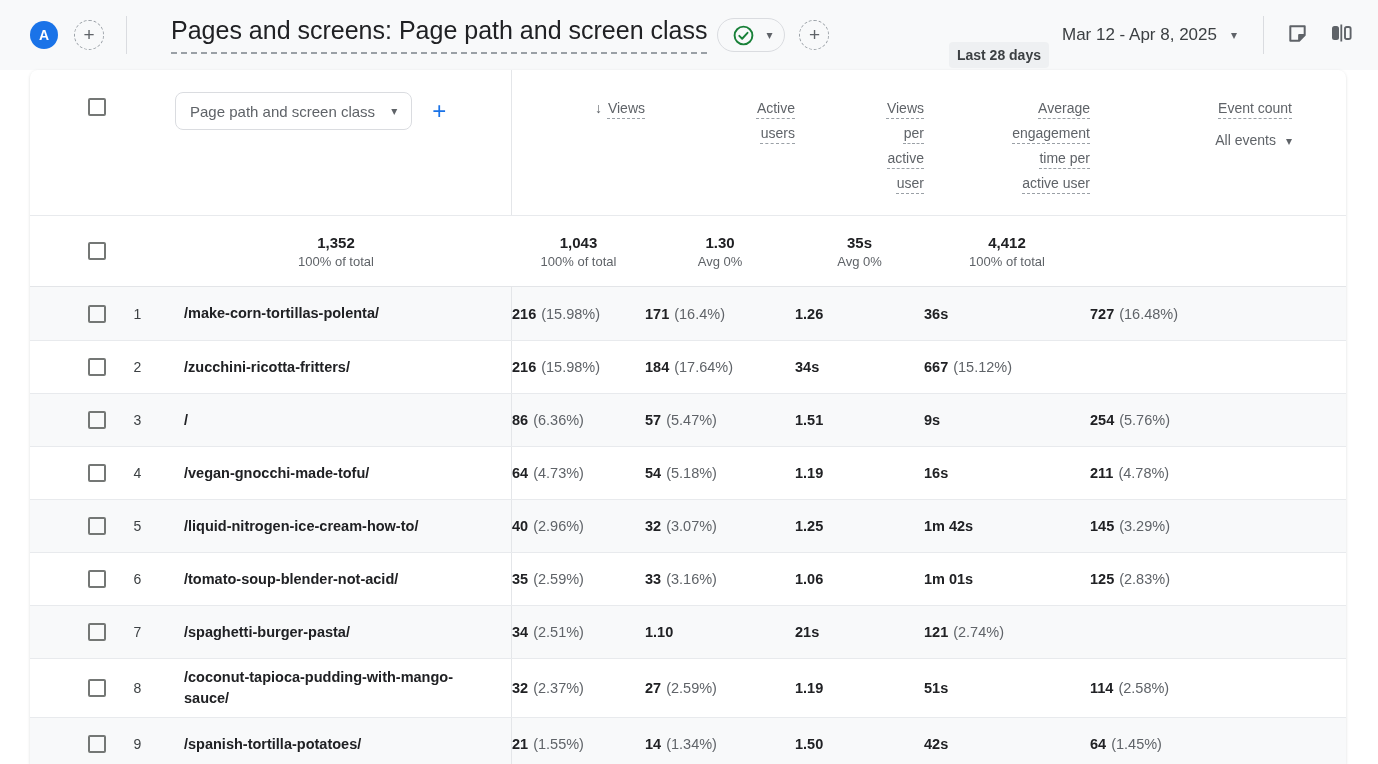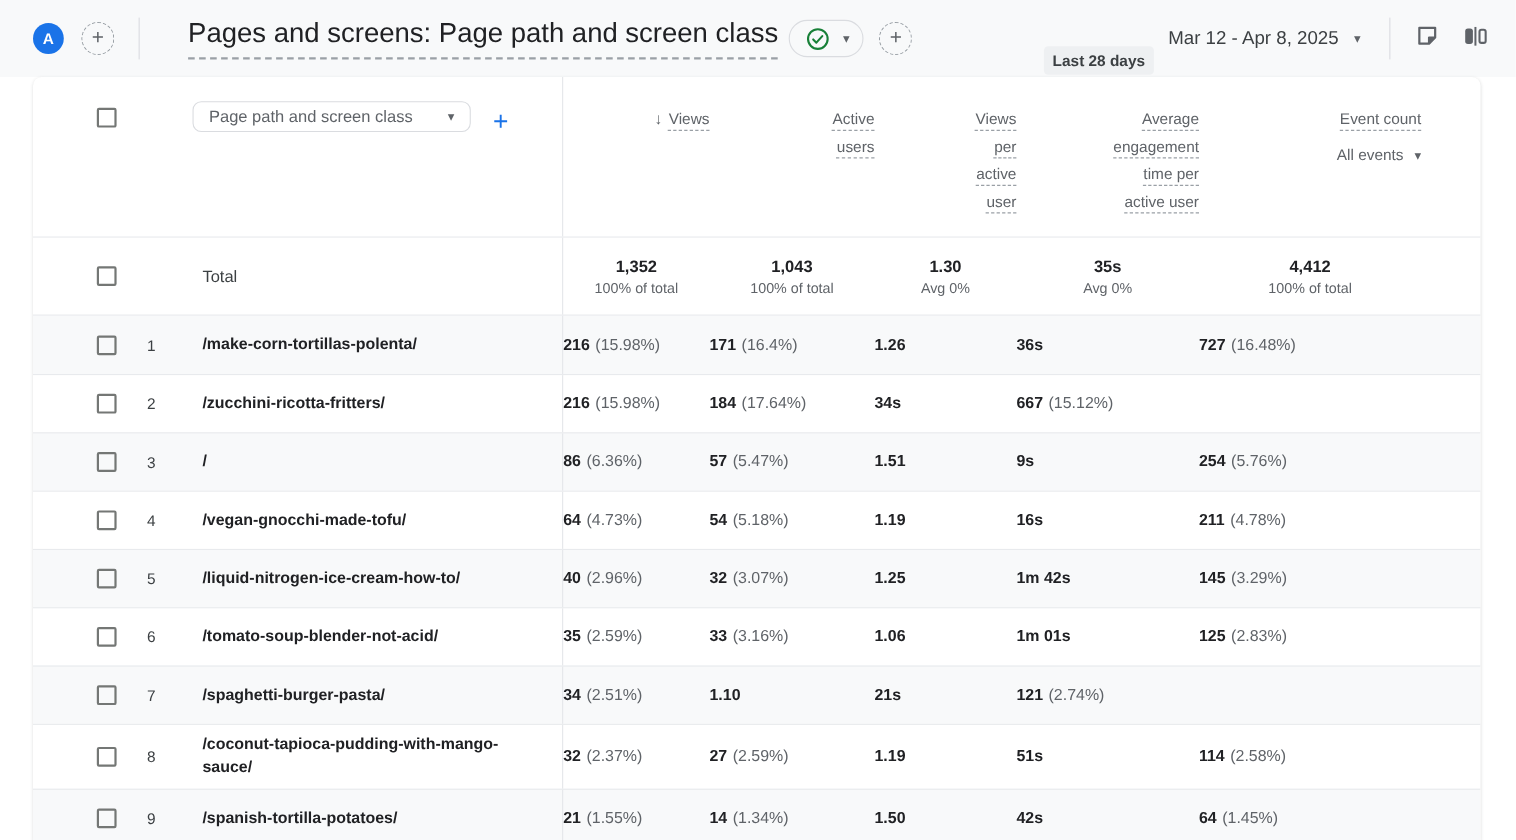--- a/index.html
+++ b/index.html
@@ -27,22 +27,22 @@
   
   .card { margin-left:30px; width:1316px; height:694px; background:#fff;
     border-radius:8px 8px 0 0; box-shadow:0 1px 3px rgba(60,64,67,.18); overflow:hidden; }
   .grid { display:grid; grid-template-columns:85px 45px 352px 133px 150px 129px 166px 202px 54px; }
   .c-path { border-right:1px solid #e4e6e9; }
 
   
   .thead { height:145px; }
   .thead .c-check { padding:28px 0 0 58px; }
   .thead .c-path { padding:22px 0 0 15px; display:flex; align-items:flex-start; gap:20px; }
-  .dim-btn { height:28px; border:1px solid #dadce0; border-radius:8px; background:#fff;
-    display:flex; align-items:center; gap:32px; padding:0 14px; font-size:15px; color:#5f6368; white-space:nowrap; }
+  .dim-btn { height:38px; border:1px solid #dadce0; border-radius:8px; background:#fff;
+    display:flex; align-items:center; gap:16px; padding:0 14px; font-size:15px; color:#5f6368; white-space:nowrap; }
   .plus-blue { color:#1a73e8; font-size:24px; font-weight:400; line-height:38px; }
   .hcell { text-align:right; padding-top:26px; font-size:14px; color:#5f6368; line-height:25px; }
   .hdr-label { display:inline-block; text-align:right;
     text-decoration:underline dashed #9aa0a6; text-decoration-thickness:1px; text-underline-offset:5px; }
   .c-active .hdr-label { width:56px; }
   .c-vpau .hdr-label { width:46px; }
   .c-aet .hdr-label { width:90px; }
   .sort-arrow { color:#5f6368; margin-right:6px; text-decoration:none; display:inline-block; }
   .event-filter { margin-top:7px; color:#5f6368; font-size:14px; display:flex; justify-content:flex-end; align-items:center; gap:10px; }
 
@@ -161,21 +161,20 @@
       </div>
     </div>
     <div></div>
   </div>
 
   <div class="grid trow">
     <div class="c-check">
         <div class="cb"></div>
       </div>
     <div></div>
-    <div class="c-path">Total</div>
     <div class="metric">
       <span class="val">1,352</span>
       <span class="sub">100% of total</span>
     </div>
     <div class="metric">
       <span class="val">1,043</span>
       <span class="sub">100% of total</span>
     </div>
     <div class="metric">
       <span class="val">1.30</span>

